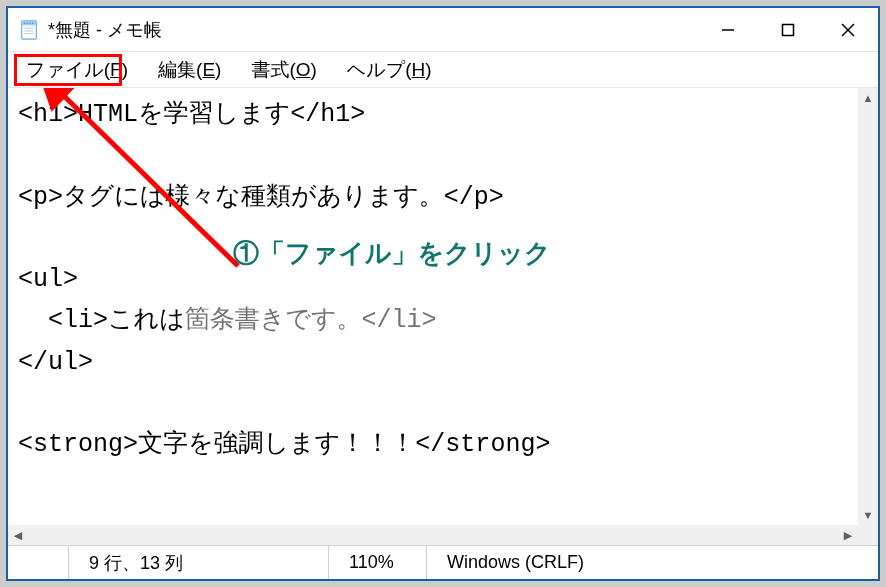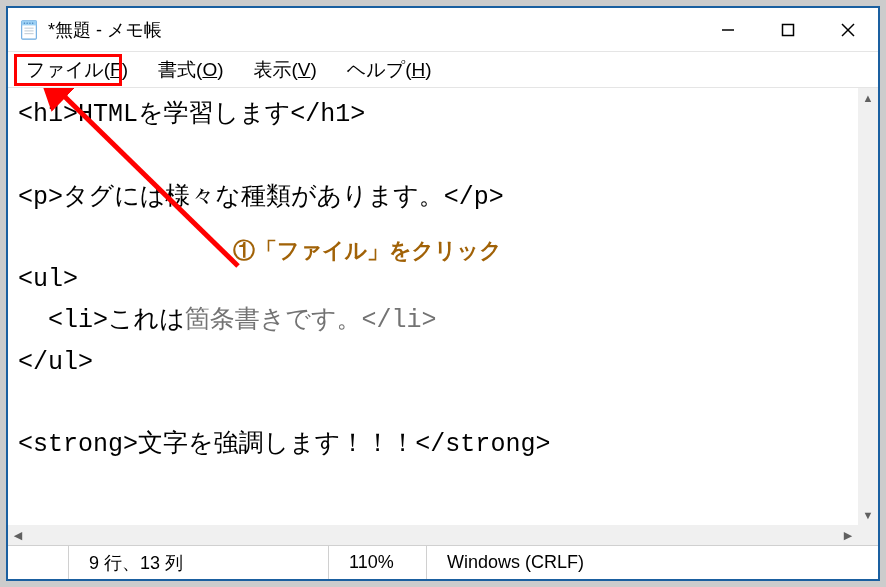--- a/index.html
+++ b/index.html
@@ -145,23 +145,23 @@
   .status-enc { flex: 1; }
 
   
   .annot-svg {
     position:absolute;
     left:0;top:0;
     pointer-events:none;
   }
   .annot-text {
     position:absolute;
-    font-size: 22px;
+    font-size: 26px;
     font-weight: bold;
-    color: #a16207;
+    color: #0f766e;
     white-space: nowrap;
     pointer-events:none;
     font-family: "Yu Gothic", "Meiryo", sans-serif;
   }
 </style>
 </head>
 <body>
 
 <div class="window">
 
@@ -195,22 +195,22 @@
         <svg width="16" height="16">
             <line x1="2" y1="2" x2="14" y2="14" stroke="#000" stroke-width="1.5"></line>
             <line x1="14" y1="2" x2="2" y2="14" stroke="#000" stroke-width="1.5"></line>
           </svg>
       </div>
     </div>
   </div>
 
   <div class="menubar">
     <div class="menu-item"><span>ファイル(</span><span class="uline">F</span><span>)</span></div>
+    <div class="menu-item"><span>編集(</span><span class="uline">E</span><span>)</span></div>
     <div class="menu-item"><span>書式(</span><span class="uline">O</span><span>)</span></div>
-    <div class="menu-item"><span>表示(</span><span class="uline">V</span><span>)</span></div>
     <div class="menu-item"><span>ヘルプ(</span><span class="uline">H</span><span>)</span></div>
     <div class="menu-file-highlight"></div>
   </div>
 
   <div class="content">
     <div class="text-area"><span>&lt;h1&gt;HTMLを学習します&lt;/h1&gt;</span>
 <span></span>
 <span>&lt;p&gt;タグには様々な種類があります。&lt;/p&gt;</span>
 <span></span>
 <span>&lt;ul&gt;</span>

